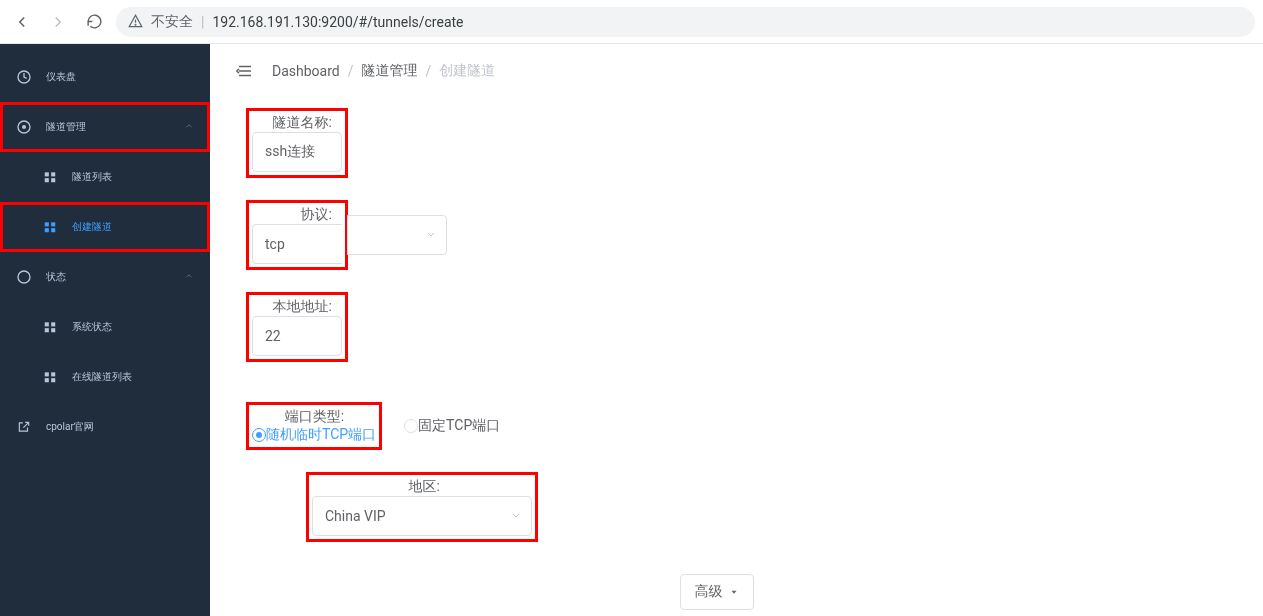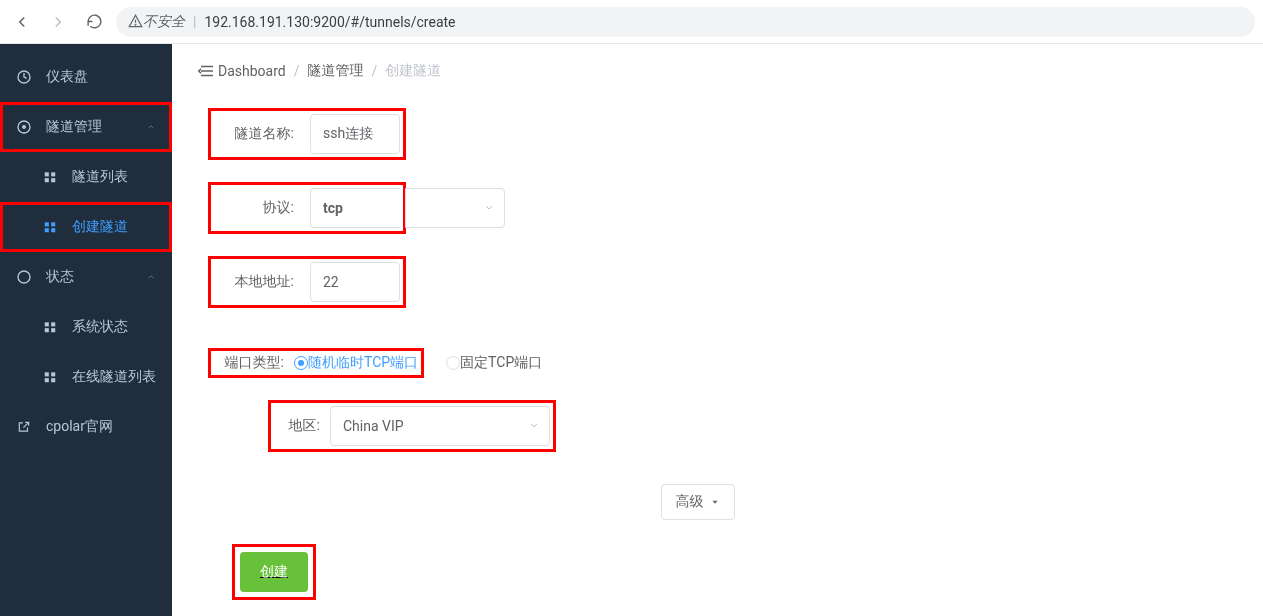--- a/index.html
+++ b/index.html
@@ -3,65 +3,65 @@
   <meta charset="utf-8">
   <style>
     * { margin:0; padding:0; box-sizing:border-box; font-family:-apple-system,BlinkMacSystemFont,"Segoe UI",Roboto,"Helvetica Neue",Arial,sans-serif; }
     body { width:1263px; height:616px; overflow:hidden; background:#fff; }
 
     
     .chrome { height:44px; background:#fff; display:flex; align-items:center; padding:0 8px; gap:8px; border-bottom:1px solid #e8e8e8; }
     .chrome .nav-btn { width:28px; height:28px; display:flex; align-items:center; justify-content:center; color:#5f6368; border-radius:50%; }
     .chrome .nav-btn.disabled { color:#bdc1c6; }
     .url-bar { flex:1; height:30px; background:#f1f3f4; border-radius:15px; display:flex; align-items:center; padding:0 12px; gap:8px; color:#3c4043; font-size:14px; }
-    .url-bar .warn { display:flex; align-items:center; gap:0; color:#5f6368;font-style:italic; }
+    .url-bar .warn { display:flex; align-items:center; gap:8px; color:#5f6368; }
     .url-bar .sep { color:#bbb; }
 
     
     .shell { display:flex; height:calc(616px - 44px); }
-    .sidebar { width:172px; background:#1f2d3d; color:#b8c7d8; font-size:14px; padding-top:8px; }
+    .sidebar { width:210px; background:#1f2d3d; color:#b8c7d8; font-size:10px; padding-top:8px; }
     .sb-item { display:flex; align-items:center; padding:0 16px; height:50px; gap:14px; cursor:pointer; position:relative; }
     .sb-item.sub { padding-left:42px; height:50px; }
     .sb-item.active { color:#409eff; }
     .sb-item .chev { position:absolute; right:16px; color:#6b7a8c; }
     .sb-ico { width:16px; height:16px; display:flex; align-items:center; justify-content:center; }
 
     
     .hl { outline:3px solid #ff0000; outline-offset:-3px; }
 
     
     .content { flex:1; background:#fff; padding:0; }
-    .topbar { display:flex; align-items:center; padding:16px 24px; color:#606266; font-size:14px; }
+    .topbar { display:flex; align-items:center; gap:16px; padding:16px 24px; color:#606266; font-size:14px; }
     .menu-toggle { width:22px; height:22px; display:flex; align-items:center; justify-content:center; color:#606266; }
     .crumbs { display:flex; align-items:center; gap:8px; }
     .crumbs .slash { color:#c0c4cc; }
     .crumbs .cur { color:#c0c4cc; }
 
     .form { padding:10px 36px; }
     .row { display:flex; align-items:center; margin-bottom:22px; }
     .lbl { width:90px; text-align:right; padding-right:10px; color:#606266; font-size:14px; }
     .inp { height:40px; border:1px solid #dcdfe6; border-radius:4px; padding:0 12px; font-size:14px; color:#606266; background:#fff; }
-    .w-name { width:90px;margin-left:6px; }
+    .w-name { width:90px; }
     .select-wrap { position:relative; display:inline-block; }
     .select-wrap .chev-d { position:absolute; right:10px; top:50%; transform:translateY(-50%); color:#c0c4cc; pointer-events:none; }
     .sel-region { width:220px; }
     .radio { display:flex; align-items:center; font-size:14px; color:#606266; cursor:pointer; }
     .radio.checked { color:#409eff; }
     .rdot { width:14px; height:14px; border-radius:50%; border:1px solid #dcdfe6; position:relative; }
     .radio.checked .rdot { border-color:#409eff; }
     .radio.checked .rdot::after { content:""; position:absolute; inset:3px; background:#409eff; border-radius:50%; }
 
     .adv-row { display:flex; justify-content:center; padding:10px 40px 24px 0; }
     .adv-btn { height:36px; border:1px solid #dcdfe6; border-radius:4px; background:#fff; padding:0 14px; font-size:14px; color:#606266; display:flex; align-items:center; gap:6px; cursor:pointer; }
 
     .submit-row { padding-left:24px; }
     .btn-primary { height:40px; background:#67c23a; color:#fff; border:none; border-radius:4px; padding:0 20px; font-size:14px; cursor:pointer; }
 
     
-    .hl-box { display:inline-flex; align-items:center; padding:6px; }
+    .hl-box { display:inline-flex; align-items:center; padding:6px;flex-direction:column; }
   </style>
 </head>
 <body>
 
 <div class="chrome">
   <div class="nav-btn">
     <svg width="18" height="18" viewBox="0 0 24 24" fill="none" stroke="currentColor" stroke-width="2">
         <polyline points="15 18 9 12 15 6"></polyline>
       </svg>
   </div>
@@ -216,21 +216,21 @@
       <div class="row">
         <span class="hl-box hl">
           <span class="lbl">隧道名称:</span>
           <input class="inp w-name" value="ssh连接" style="">
         </span>
       </div>
 
       <div class="row">
         <span class="hl-box hl">
           <span class="lbl">协议:</span>
-          <input class="inp w-name" style="border-right: 0px; border-radius: 4px 0px 0px 4px; font-weight: bold;" readonly="" value="tcp">
+          <input class="inp w-name" style="border-right: 0px; border-radius: 4px 0px 0px 4px;" readonly="" value="tcp">
         </span>
         <span class="select-wrap" style="margin-left:-1px;">
           <input class="inp" style="width: 100px; border-radius: 0px 4px 4px 0px;" readonly="">
           <span class="chev-d">
             <svg width="12" height="12" viewBox="0 0 24 24" fill="none" stroke="currentColor" stroke-width="2">
                 <polyline points="6 9 12 15 18 9"></polyline>
               </svg>
           </span>
         </span>
       </div>

